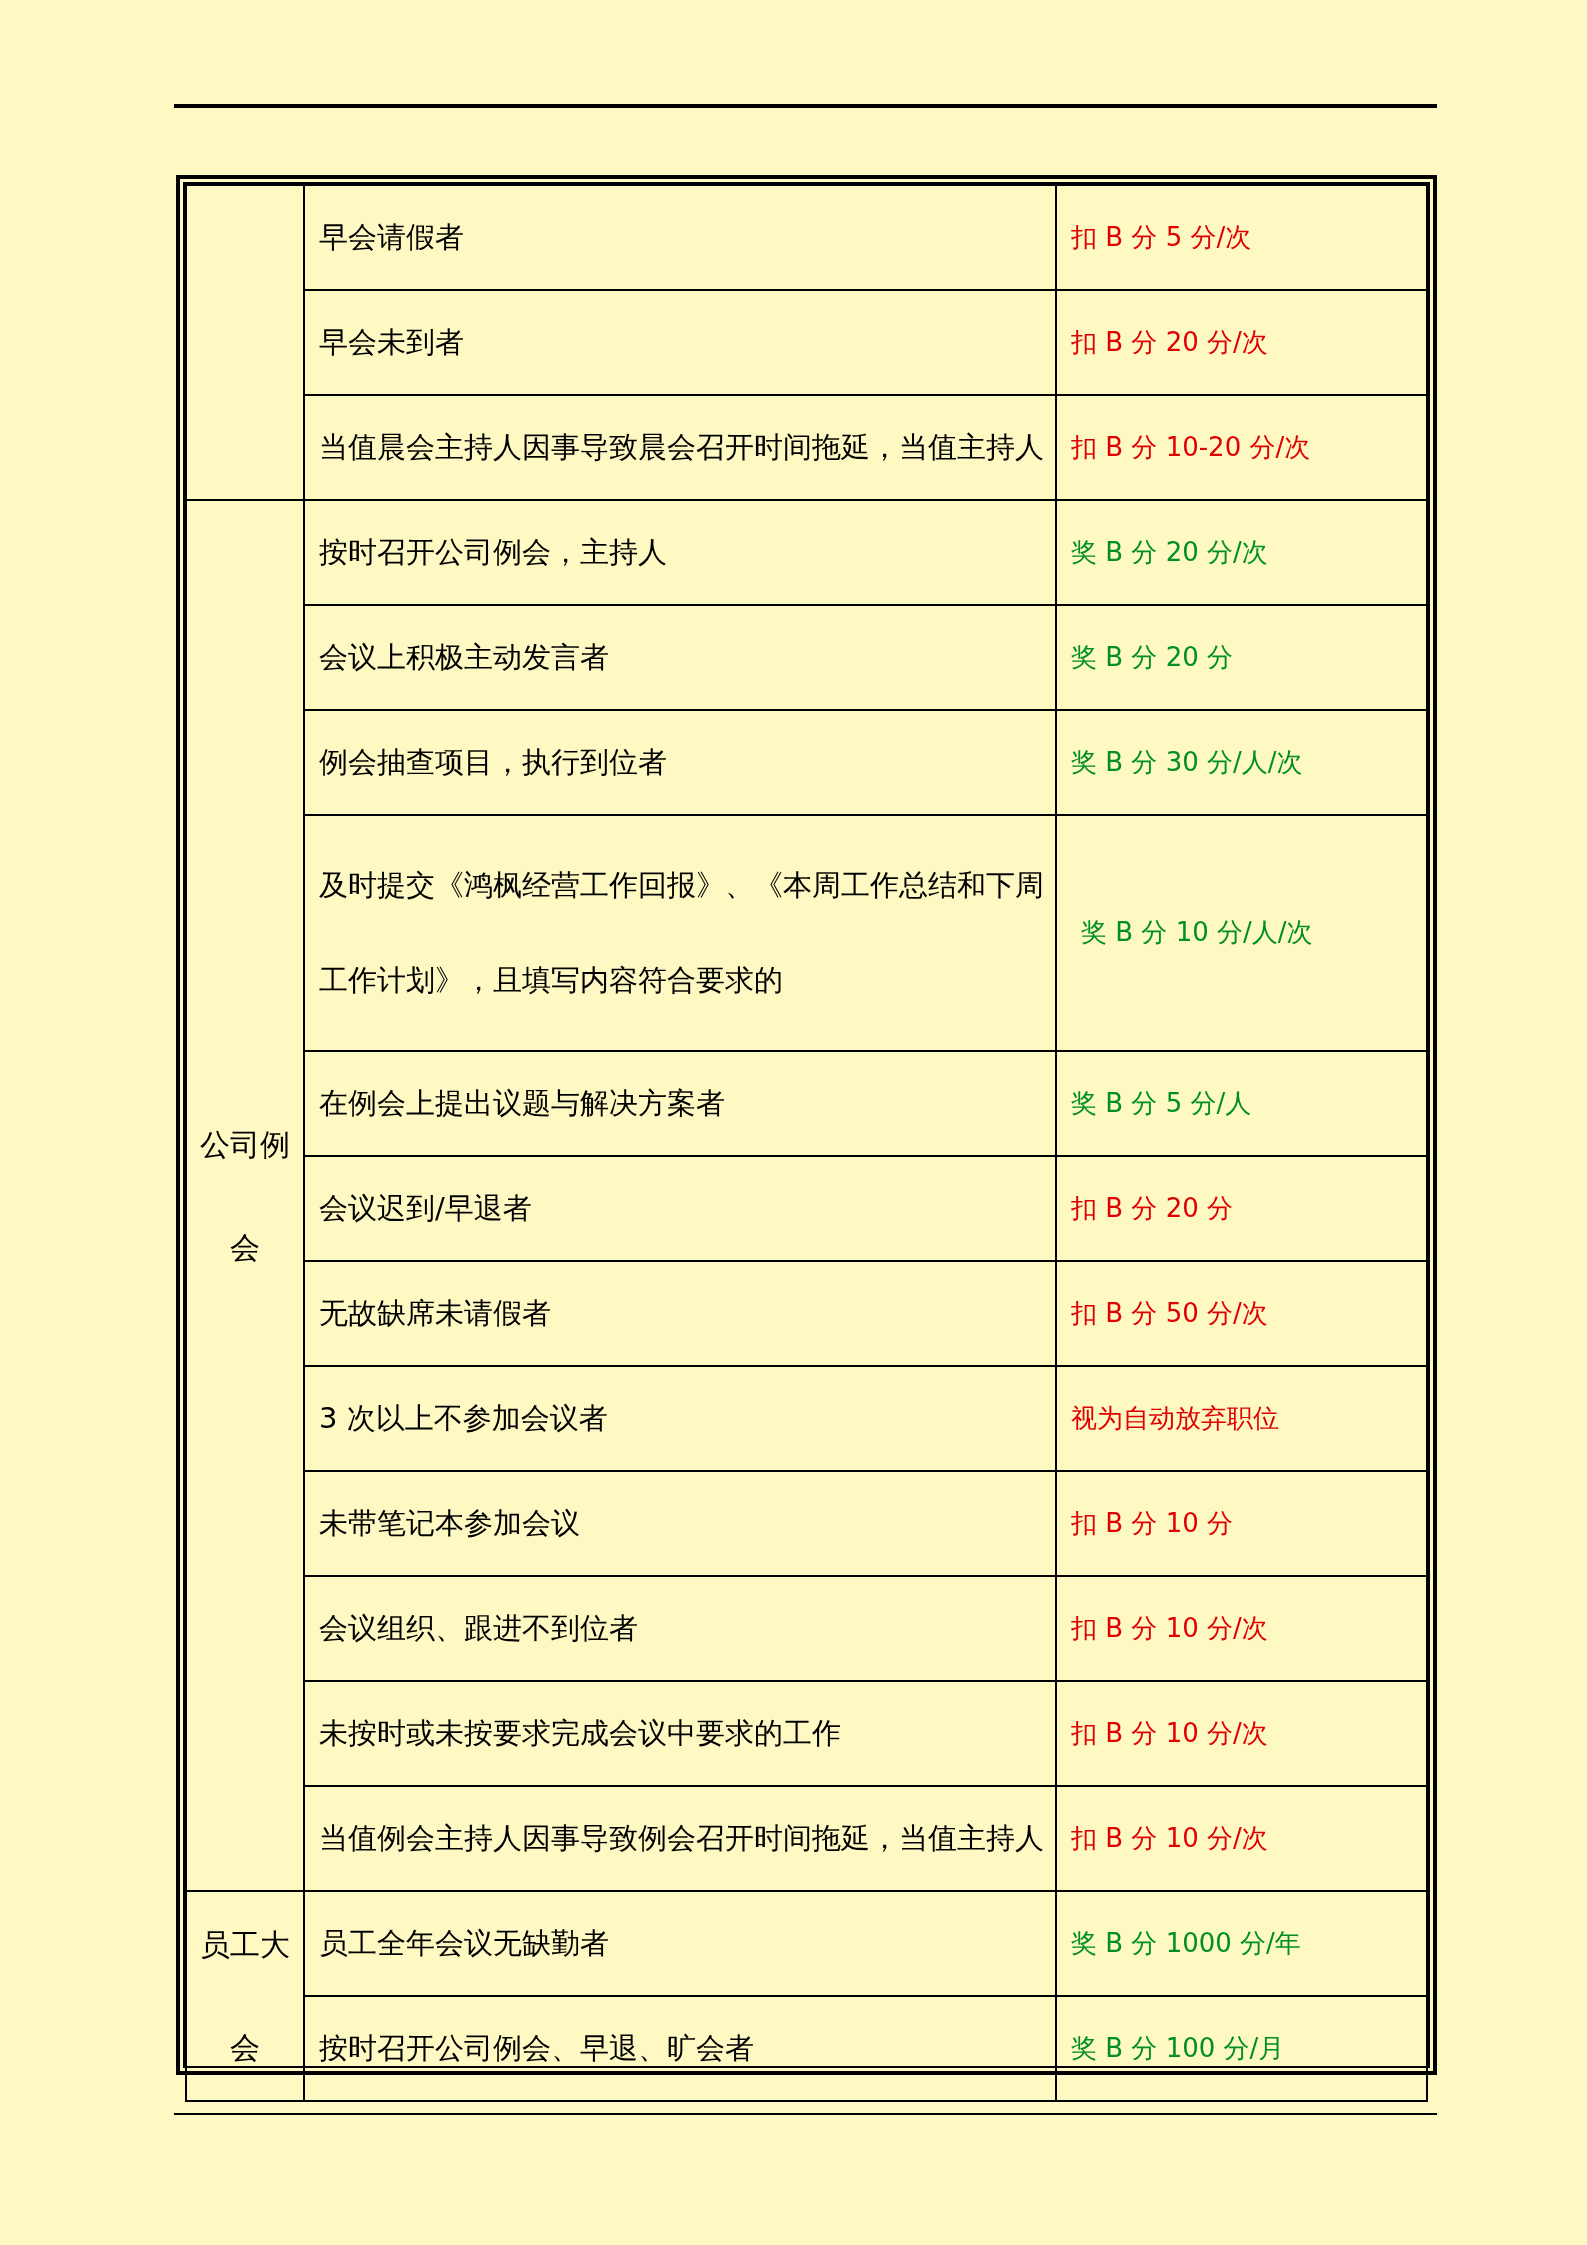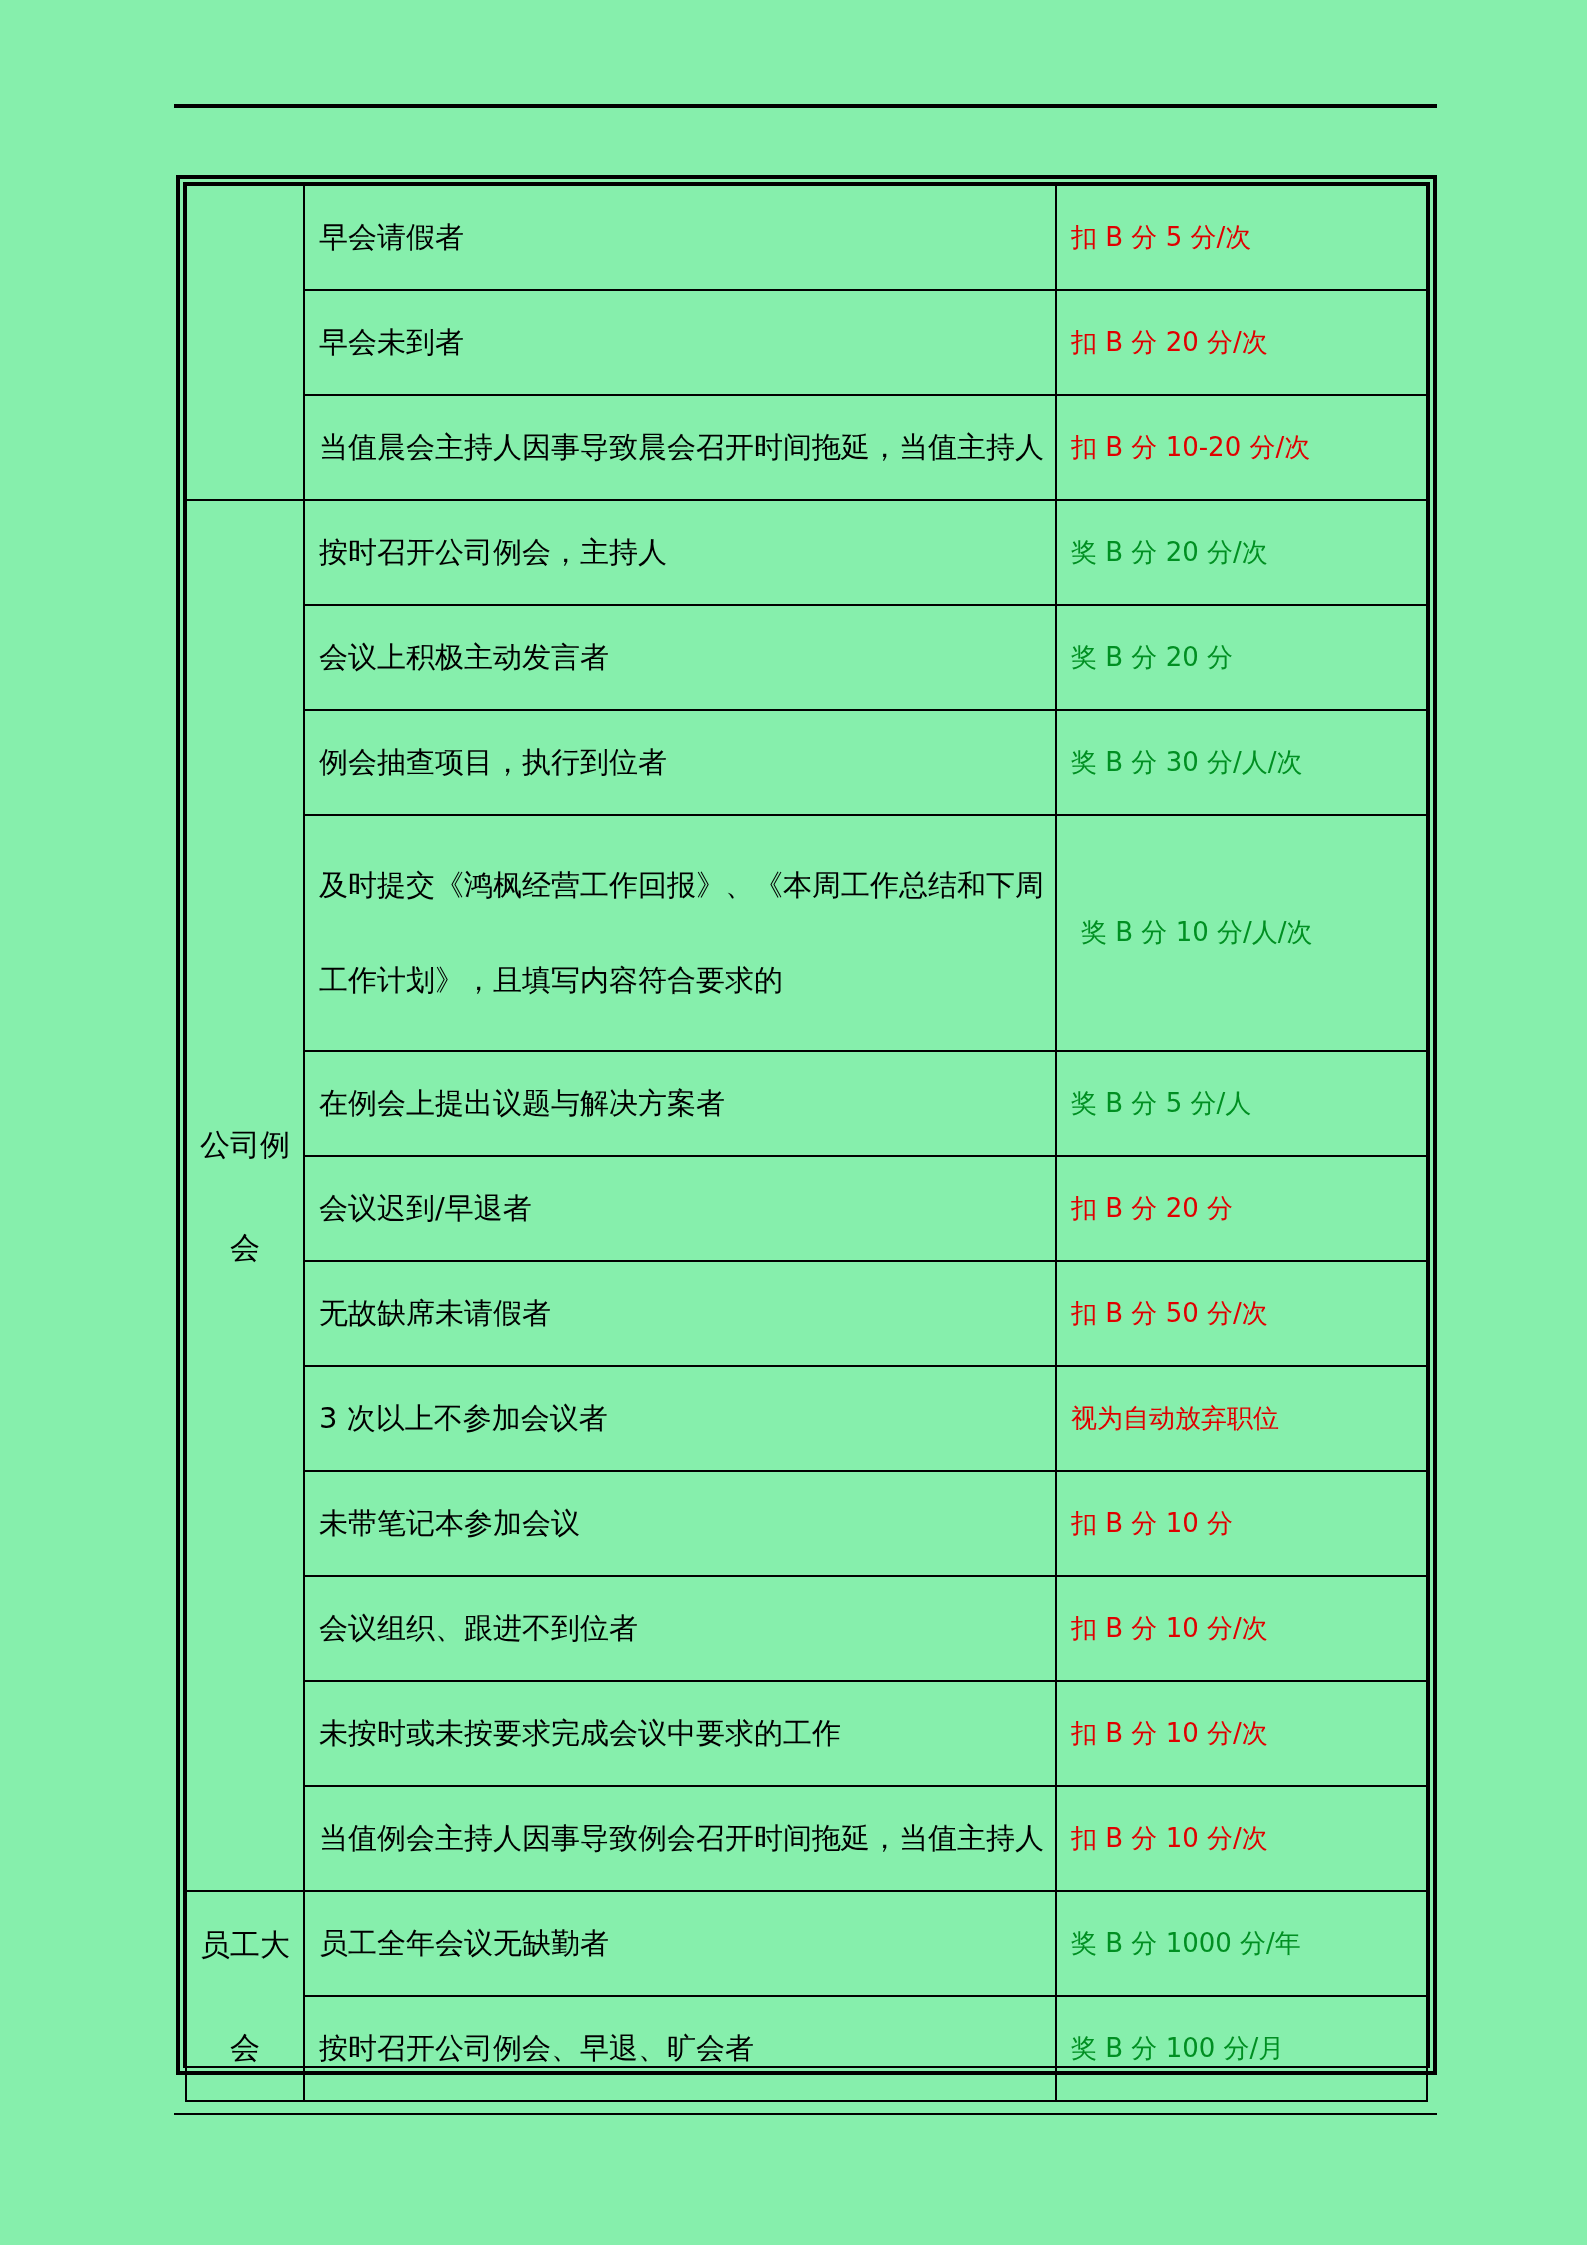--- a/index.html
+++ b/index.html
@@ -1,19 +1,19 @@
 <!DOCTYPE html>
 <html><head>
 <meta charset="utf-8">
 <style>
   html,body { margin:0; padding:0; background:#ffffff; }
   .page {
     position:relative;
     width:1587px; height:2245px;
-    background:#86efac;
+    background:#fef9c3;
     font-family:"DejaVu Sans","Liberation Sans",sans-serif;
     color:#000;
     overflow:hidden;
   }
   .header-rule {
     position:absolute; left:174px; top:104px;
     width:1263px; height:4px; background:#000;
   }
   .table-outer {
     position:absolute; left:176px; top:175px;

